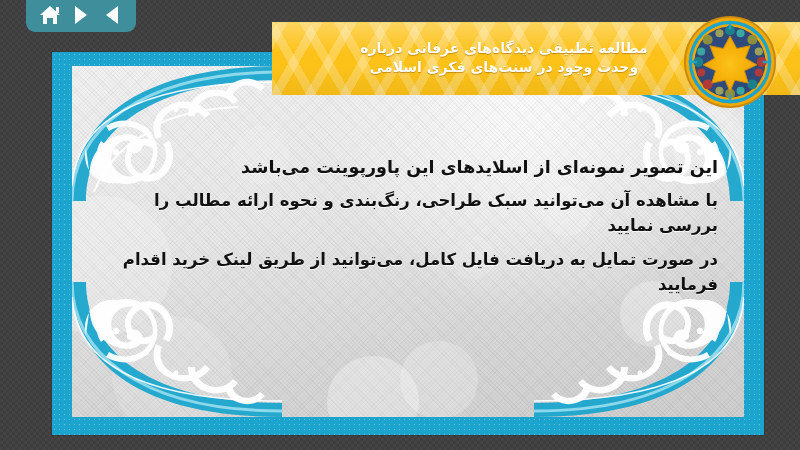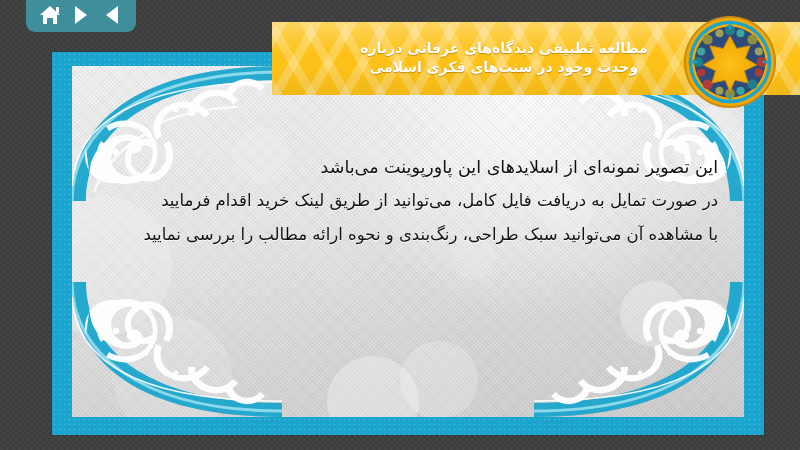--- a/index.html
+++ b/index.html
@@ -112,21 +112,21 @@
   .orn.br{right:0;bottom:0;transform:scale(-1,-1);}
 
   
   .slide-text{
     position:absolute;right:26px;top:88px;left:40px;
     direction:rtl;text-align:right;
     color:#111;z-index:5;
   }
   .slide-text p{
     margin:0 0 9px 0;
-    font-size:16.5px;line-height:1.5;font-weight:normal;
+    font-size:16.5px;line-height:1.5;font-weight:bold;
     text-shadow:0 1px 0 rgba(255,255,255,.75);
     font-family:"DejaVu Sans","Liberation Sans",sans-serif;
   }
   .slide-text p.l1{font-size:17.5px;}
 </style>
 </head>
 <body>
 
 <div id="stage">
 
@@ -290,19 +290,19 @@
             <circle cx="44" cy="86" r="3.2"></circle>
             <circle cx="74" cy="64" r="2.6"></circle>
             <circle cx="104" cy="44" r="2.4"></circle>
             <circle cx="30" cy="104" r="2.2"></circle>
           </g>
         </svg>
       </div>
 
       <div class="slide-text">
         <p class="l1">این تصویر نمونه‌ای از اسلایدهای این پاورپوینت می‌باشد</p>
+        <p>با مشاهده آن می‌توانید سبک طراحی، رنگ‌بندی و نحوه ارائه مطالب را بررسی نمایید</p>
         <p>در صورت تمایل به دریافت فایل کامل، می‌توانید از طریق لینک خرید اقدام فرمایید</p>
-        <p>با مشاهده آن می‌توانید سبک طراحی، رنگ‌بندی و نحوه ارائه مطالب را بررسی نمایید</p>
       </div>
     </div>
   </div>
 
 </div>
 
 </body></html>

